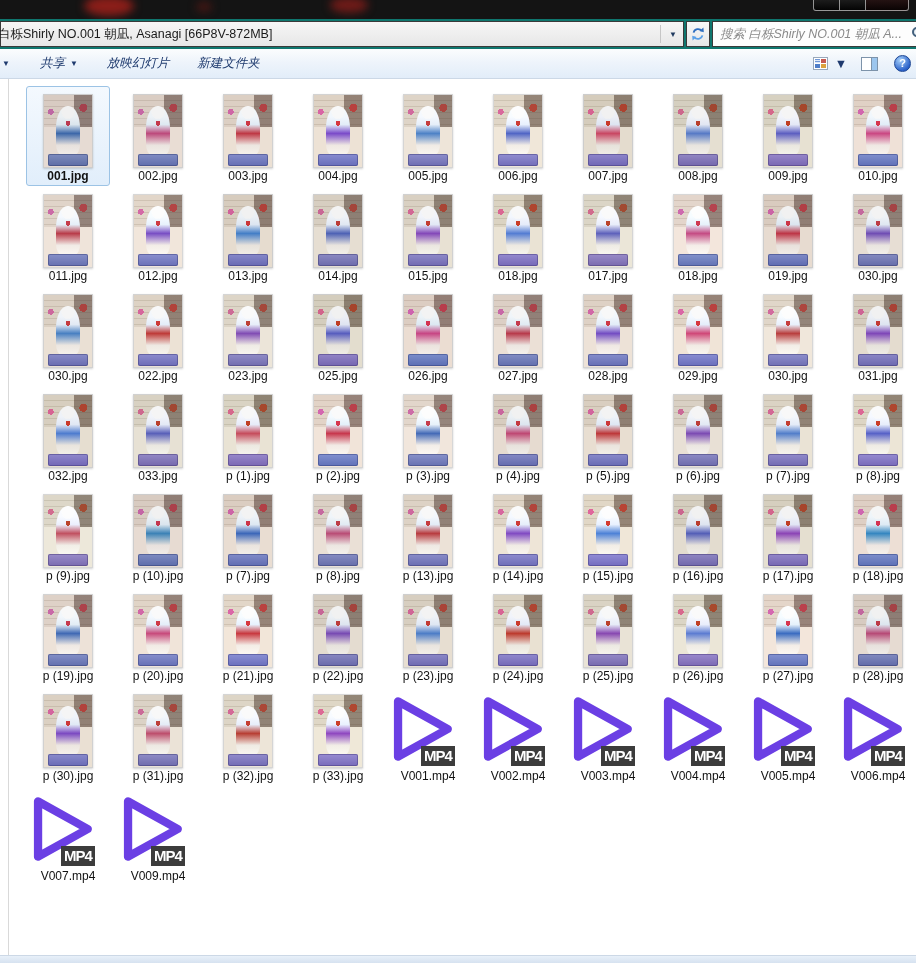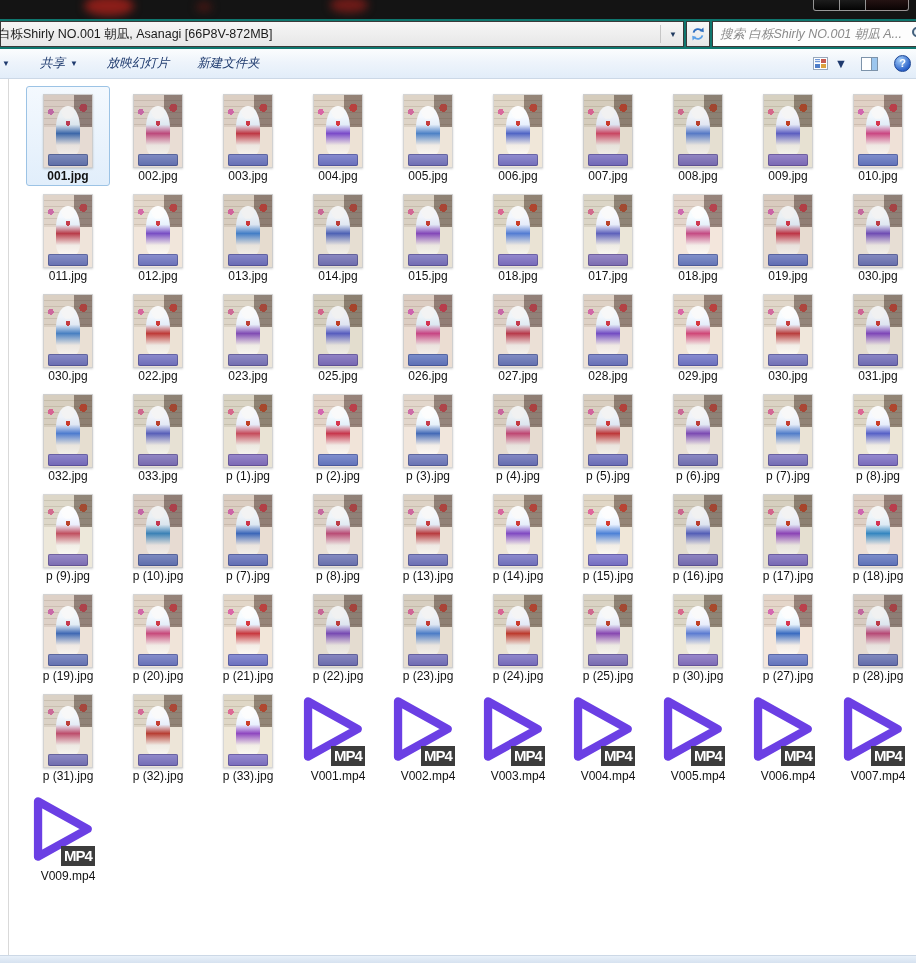--- a/index.html
+++ b/index.html
@@ -750,41 +750,51 @@
             <div class="fname">p (25).jpg</div>
           </div>
         </div>
         <div class="cell">
           <div class="inner">
             <div class="thumb" style="--acc: #4a7ec2; filter: hue-rotate(12deg) saturate(102%) brightness(103%);">
               <div class="t-shelf"></div>
               <div class="t-fig"></div>
               <div class="t-mat"></div>
             </div>
+            <div class="fname">p (26).jpg</div>
+          </div>
+        </div>
+        <div class="cell">
+          <div class="inner">
+            <div class="thumb" style="--acc: #4a63b8; filter: hue-rotate(-10deg) saturate(109%) brightness(104%);">
+              <div class="t-shelf"></div>
+              <div class="t-fig"></div>
+              <div class="t-mat"></div>
+            </div>
+            <div class="fname">p (27).jpg</div>
+          </div>
+        </div>
+        <div class="cell">
+          <div class="inner">
+            <div class="thumb" style="--acc: #c04a6e; filter: hue-rotate(-7deg) saturate(94%) brightness(99%);">
+              <div class="t-shelf"></div>
+              <div class="t-fig"></div>
+              <div class="t-mat"></div>
+            </div>
+            <div class="fname">p (28).jpg</div>
+          </div>
+        </div>
+        <div class="cell">
+          <div class="inner">
+            <div class="thumb" style="--acc: #7a4ab8; filter: hue-rotate(-1deg) saturate(108%) brightness(101%);">
+              <div class="t-shelf"></div>
+              <div class="t-fig"></div>
+              <div class="t-mat"></div>
+            </div>
             <div class="fname">p (30).jpg</div>
-          </div>
-        </div>
-        <div class="cell">
-          <div class="inner">
-            <div class="thumb" style="--acc: #4a63b8; filter: hue-rotate(-10deg) saturate(109%) brightness(104%);">
-              <div class="t-shelf"></div>
-              <div class="t-fig"></div>
-              <div class="t-mat"></div>
-            </div>
-            <div class="fname">p (27).jpg</div>
-          </div>
-        </div>
-        <div class="cell">
-          <div class="inner">
-            <div class="thumb" style="--acc: #c04a6e; filter: hue-rotate(-7deg) saturate(94%) brightness(99%);">
-              <div class="t-shelf"></div>
-              <div class="t-fig"></div>
-              <div class="t-mat"></div>
-            </div>
-            <div class="fname">p (28).jpg</div>
           </div>
         </div>
         <div class="cell">
           <div class="inner">
             <div class="thumb" style="--acc: #c04a6e; filter: hue-rotate(2deg) saturate(93%) brightness(102%);">
               <div class="t-shelf"></div>
               <div class="t-fig"></div>
               <div class="t-mat"></div>
             </div>
             <div class="fname">p (31).jpg</div>

